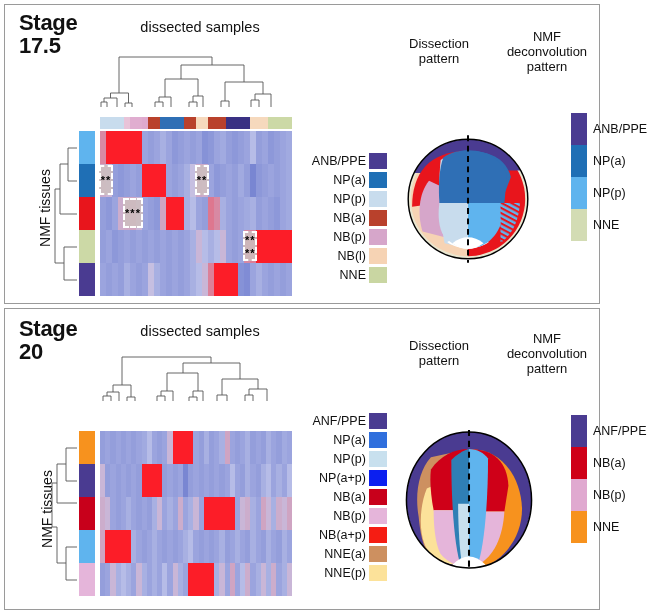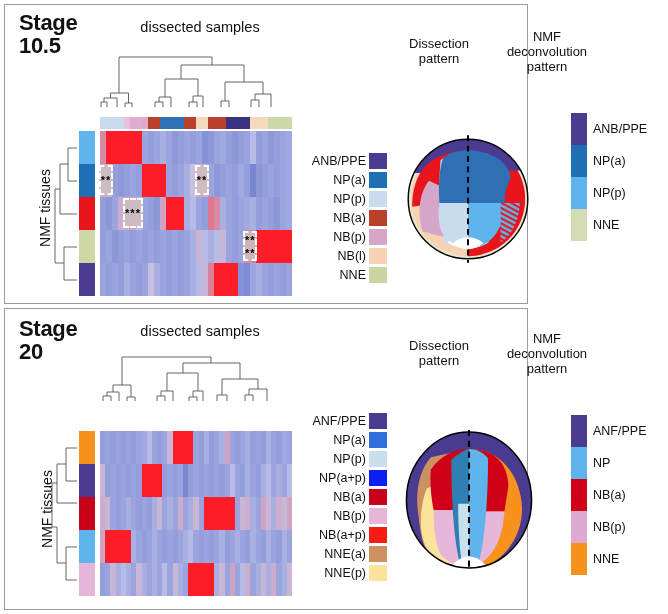--- a/index.html
+++ b/index.html
@@ -1,18 +1,18 @@
 <!DOCTYPE html>
 <html><head>
 <meta charset="utf-8">
 <style>
   html,body{margin:0;padding:0;background:#ffffff;}
   body{width:668px;height:614px;font-family:"Liberation Sans",sans-serif;-webkit-font-smoothing:antialiased;}
   .figure{position:relative;width:668px;height:614px;box-sizing:border-box;}
-  .panel{position:absolute;left:4px;width:524px;box-sizing:border-box;border:1px solid #9a9a9a;background:#fff;}
+  .panel{position:absolute;left:4px;width:596px;box-sizing:border-box;border:1px solid #9a9a9a;background:#fff;}
   #panel-top{top:4px;height:300px;}
   #panel-bottom{top:308px;height:302px;}
 
   .stage-title{position:absolute;font-weight:bold;font-size:22px;color:#111;line-height:1.05;letter-spacing:-0.3px;}
   .stage-title .l2{display:block;}
 
   .col-title{position:absolute;font-size:14.5px;color:#111;text-align:center;}
   .row-axis-label{position:absolute;font-size:14px;color:#111;transform-origin:50% 50%;white-space:nowrap;}
 
   .dendro{position:absolute;}
@@ -46,21 +46,21 @@
 </style>
 </head>
 <body>
 
 <div class="figure">
 
   <div class="panel" id="panel-top">
 
     <div class="stage-title" style="left:14px;top:6px;">
       <span>Stage</span>
-      <span class="l2">10.5</span>
+      <span class="l2">17.5</span>
     </div>
 
     <div class="col-title" style="left:105px;top:14px;width:180px;">dissected samples</div>
 
     <div class="dendro" style="left:88px;top:44px;width:198px;height:64px;">
       <svg width="198" height="64" viewBox="0 0 198 64">
         <g fill="none" stroke="#555" stroke-width="0.9">
           <path d="M8,58 L8,53 L14,53 L14,58"></path>
           <path d="M11,53 L11,49 L24,49 L24,58"></path>
           <path d="M32,58 L32,54 L39,54 L39,58"></path>
@@ -773,24 +773,20 @@
         <line x1="100" y1="2" x2="100" y2="208" stroke="#000" stroke-width="3" stroke-dasharray="9 7"></line>
       </svg>
     </div>
 
     <div class="legend legend-right" id="legend-bottom-right" style="left:566px;top:106px;width:94px;">
         <div class="legend-row" style="height: 32px;">
           <span class="sw" style="background: rgb(74, 59, 145); width: 16px; height: 32px;"></span>
           <span class="lbl">ANF/PPE</span>
         </div>
         <div class="legend-row" style="height: 32px;">
-          <span class="sw" style="background: rgb(95, 180, 238); width: 16px; height: 32px;"></span>
-          <span class="lbl">NP</span>
-        </div>
-        <div class="legend-row" style="height: 32px;">
           <span class="sw" style="background: rgb(207, 0, 24); width: 16px; height: 32px;"></span>
           <span class="lbl">NB(a)</span>
         </div>
         <div class="legend-row" style="height: 32px;">
           <span class="sw" style="background: rgb(224, 169, 208); width: 16px; height: 32px;"></span>
           <span class="lbl">NB(p)</span>
         </div>
         <div class="legend-row" style="height: 32px;">
           <span class="sw" style="background: rgb(247, 146, 30); width: 16px; height: 32px;"></span>
           <span class="lbl">NNE</span>

